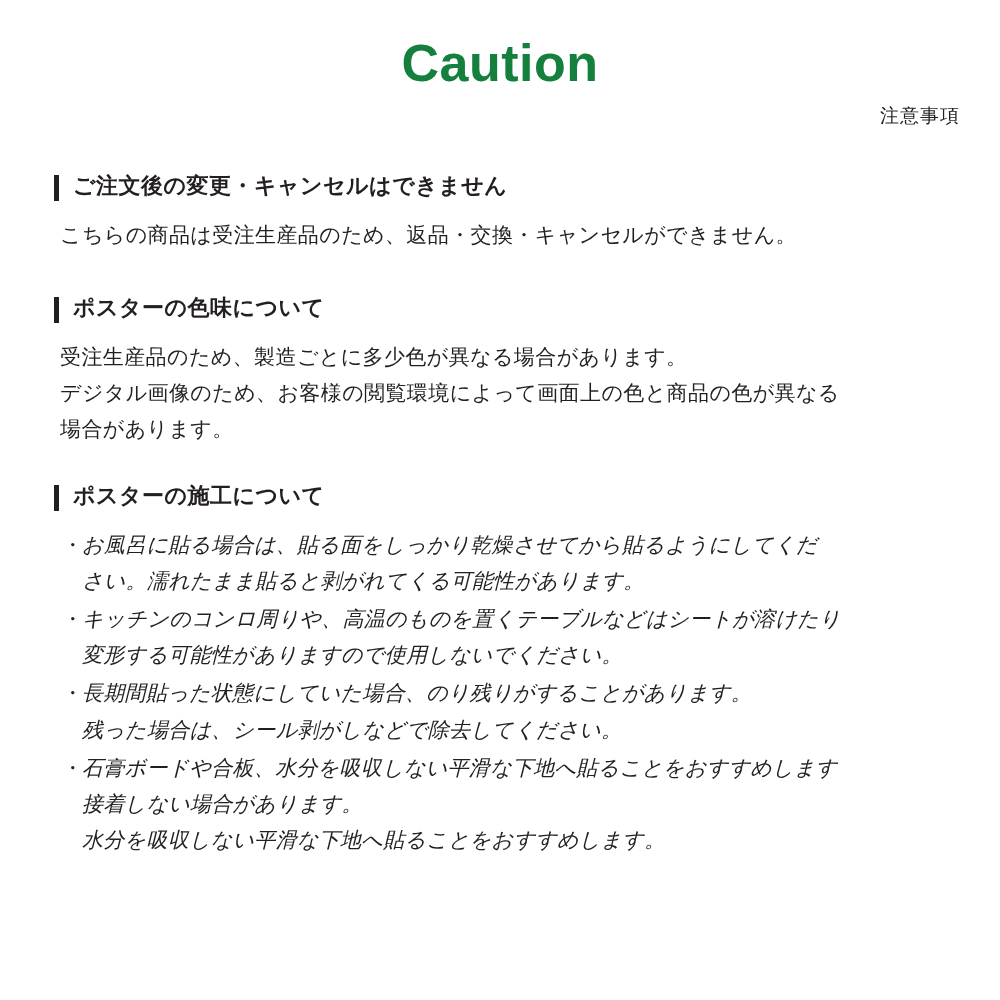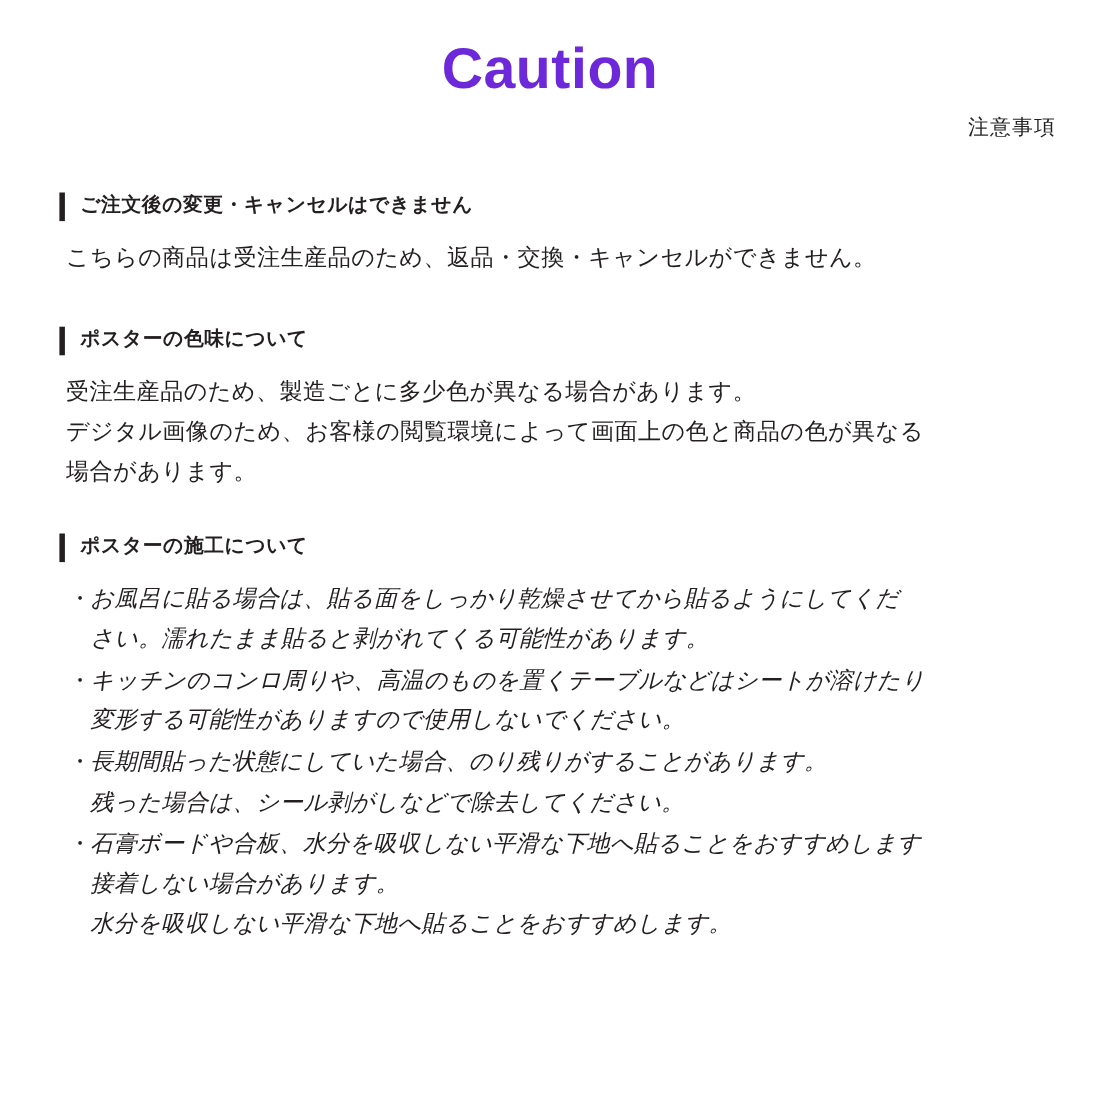--- a/index.html
+++ b/index.html
@@ -23,21 +23,21 @@
   }
   .header {
     text-align: center;
     margin-top: 8px;
   }
   .title {
     font-size: 52px;
     font-weight: 700;
     letter-spacing: 0.5px;
     line-height: 1.05;
-    color: #6d28d9;
+    color: #15803d;
   }
   .subtitle {
     font-size: 19px;
     font-weight: 400;
     margin-top: 12px;
     color: #221f1f;
     letter-spacing: 1px;
     text-align: right;
   }
   .sections {
@@ -45,21 +45,21 @@
   }
   .section {
     margin-bottom: 40px;
   }
   .section.tight {
     margin-bottom: 34px;
   }
   .sec-heading {
     display: flex;
     align-items: center;
-    font-size: 18px;
+    font-size: 22px;
     font-weight: 700;
     letter-spacing: 0.5px;
     color: #231f20;
     margin-left: 14px;
     margin-bottom: 16px;
   }
   .bar {
     display: inline-block;
     width: 5px;
     height: 26px;

